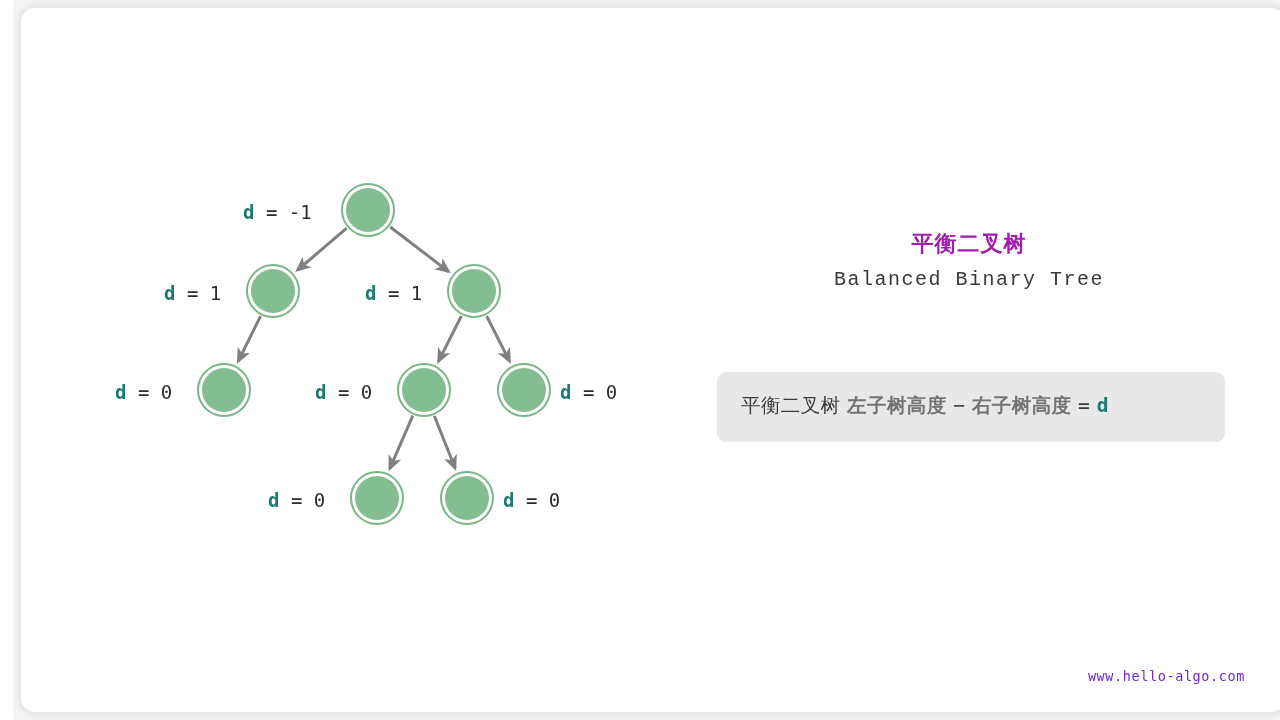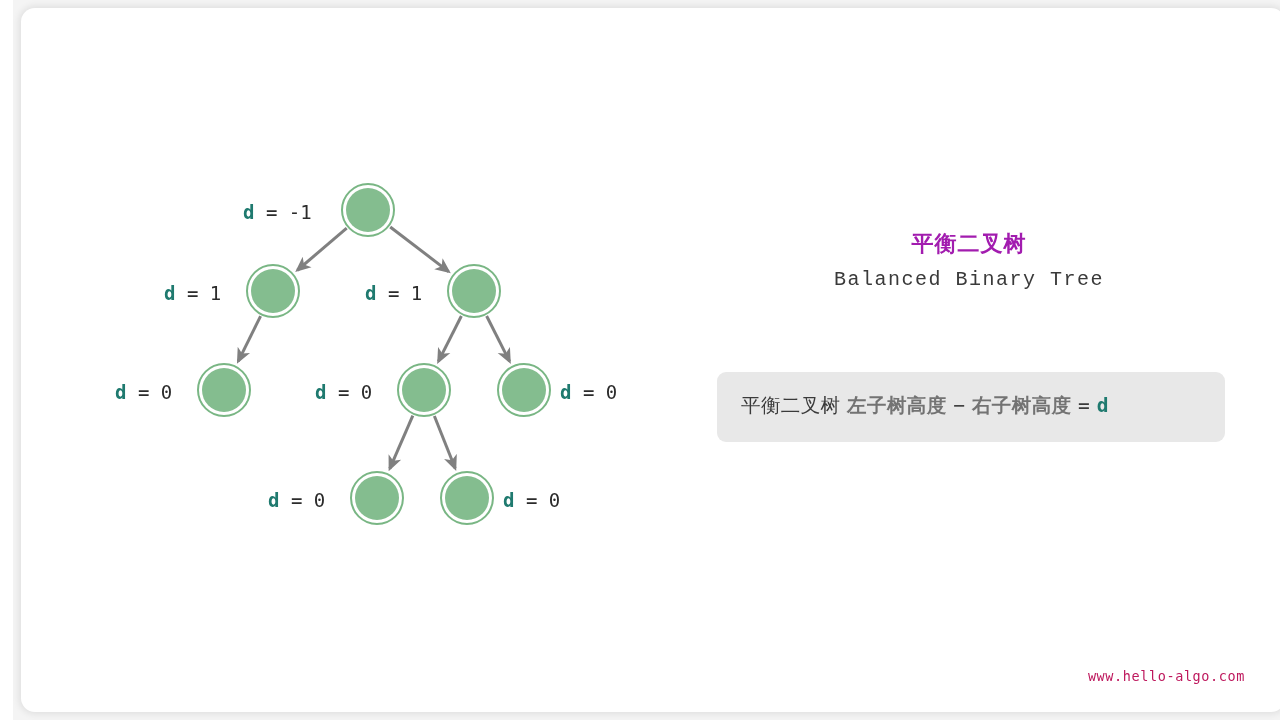--- a/index.html
+++ b/index.html
@@ -115,21 +115,21 @@
     font-family: "DejaVu Sans Mono", "Liberation Mono", monospace;
     color: #3a3a3a;
   }
   
   #footer {
     position: absolute;
     right: 40px;
     bottom: 28px;
     font-family: "DejaVu Sans Mono", "Liberation Mono", monospace;
     font-size: 13.5px;
-    color: #be185d;
+    color: #6d28d9;
     letter-spacing: 0.6px;
   }
 </style>
 </head>
 <body>
 
 <div id="stage">
   <div id="card">
 
     <svg id="tree-svg" viewBox="0 0 700 704" xmlns="http://www.w3.org/2000/svg">

